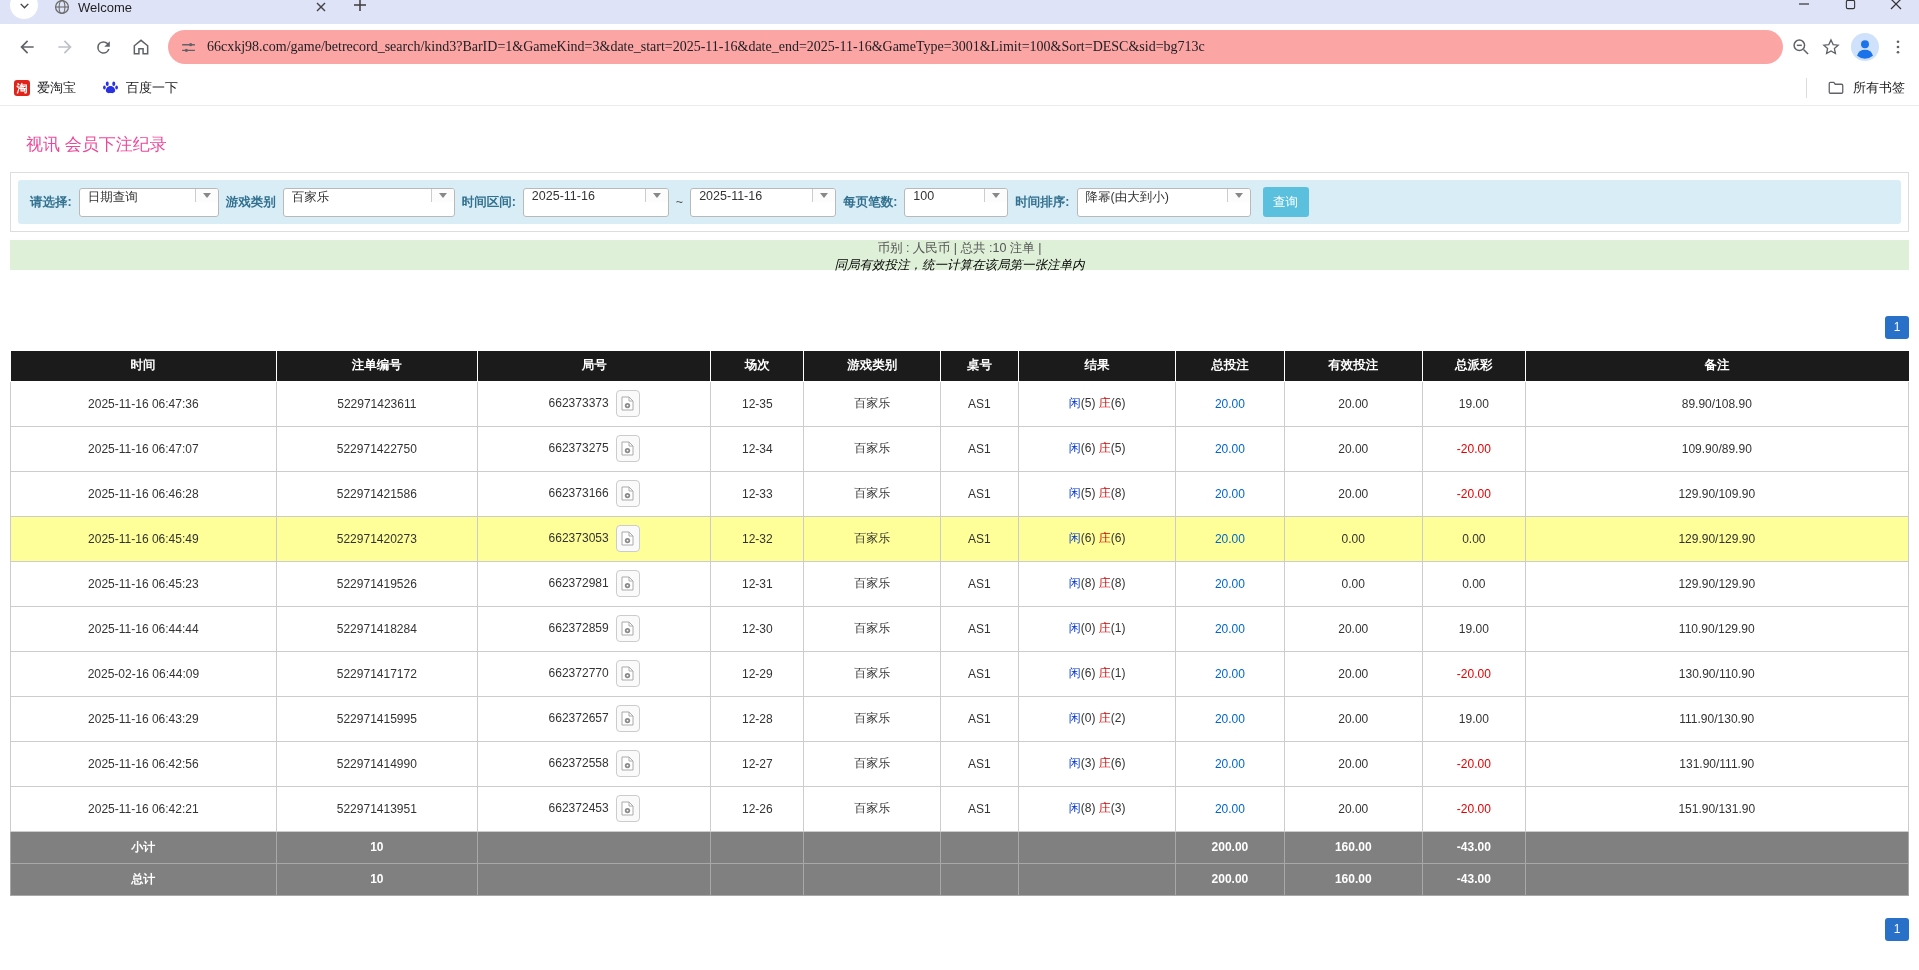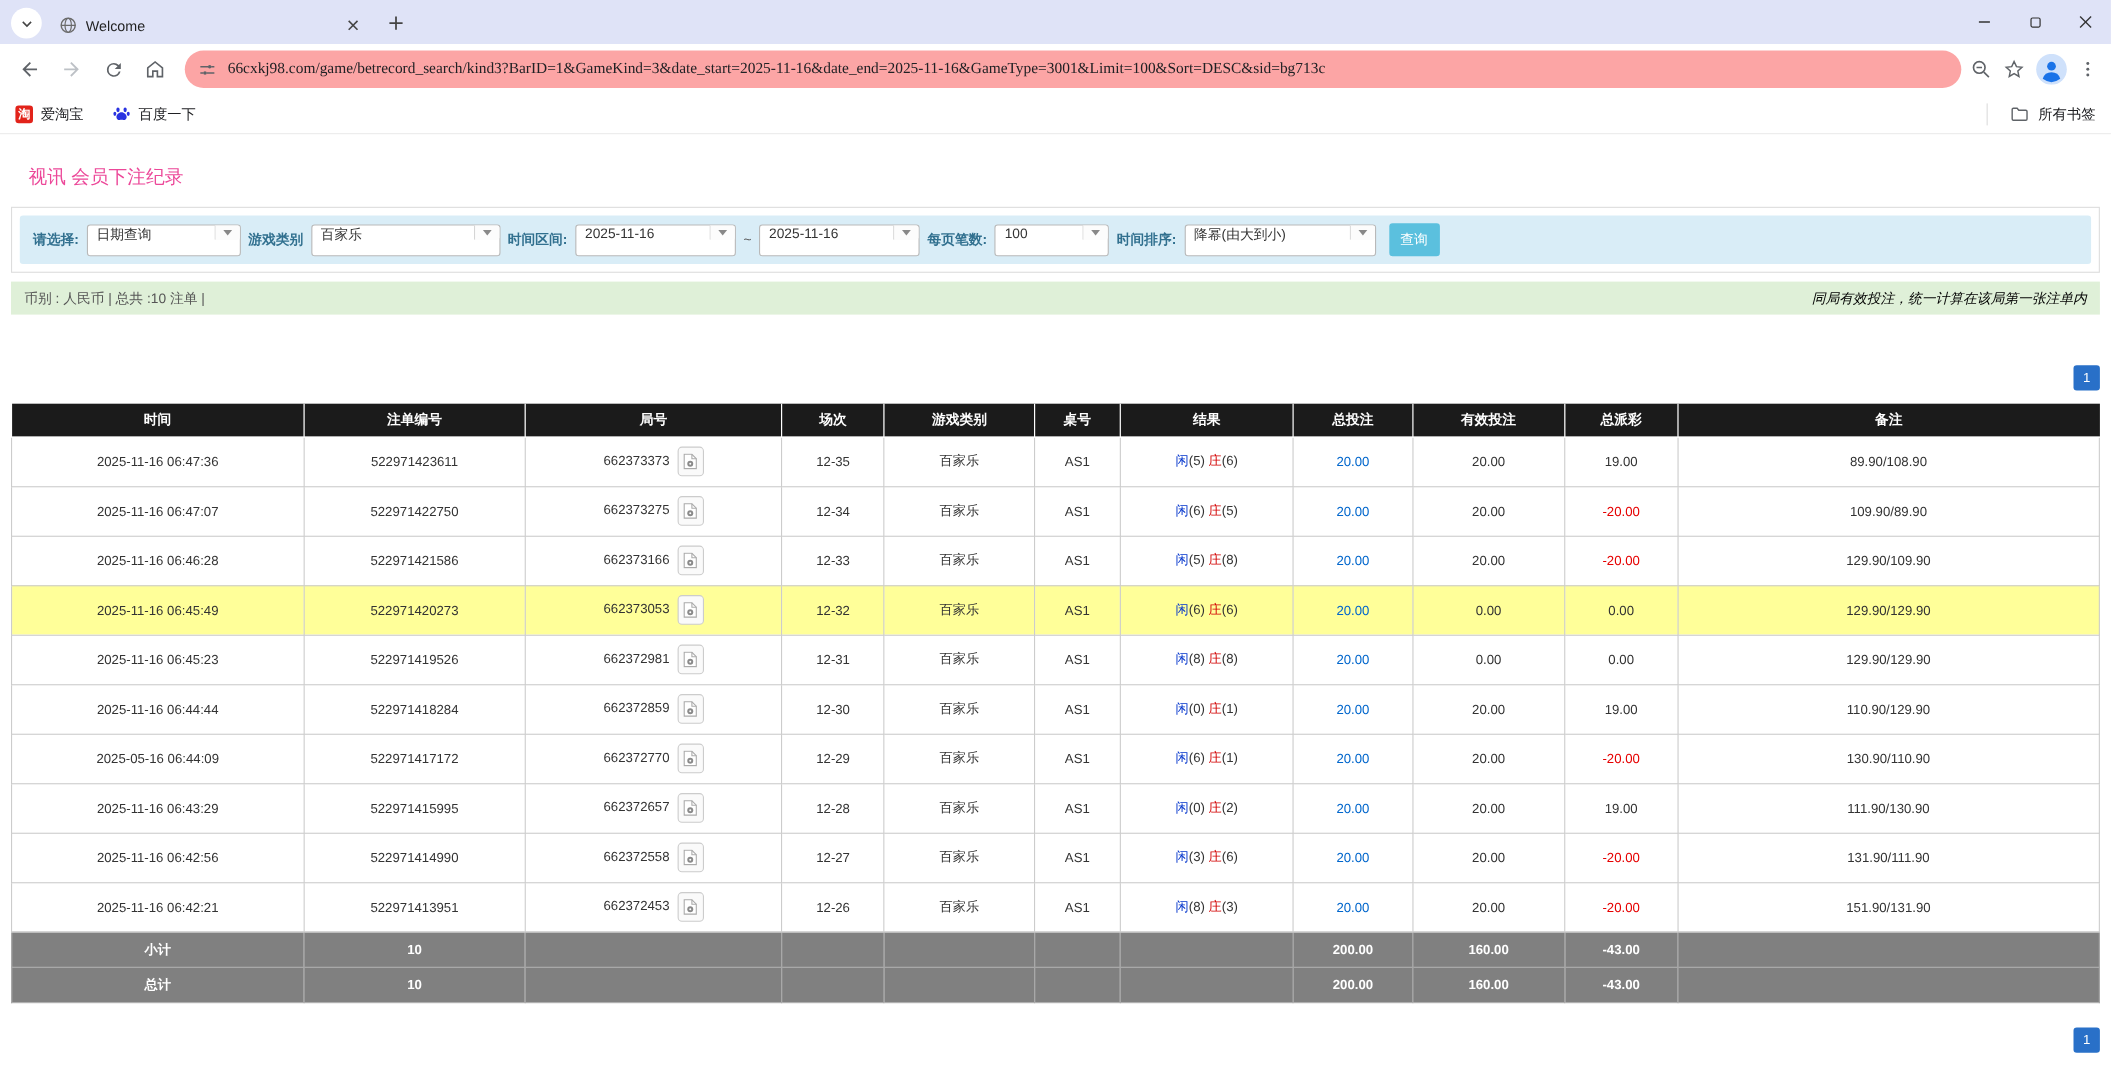--- a/index.html
+++ b/index.html
@@ -1,20 +1,20 @@
 <!DOCTYPE html>
 <html><head>
 <meta charset="utf-8">
 <style>
   * { box-sizing: border-box; margin: 0; padding: 0; }
   html,body { width:1919px; height:970px; overflow:hidden; background:#fff;
     font-family:"Liberation Sans","DejaVu Sans",sans-serif; }
 
   
-  .tabstrip { height:40px; background:#dfe3f7; display:flex; align-items:flex-end; }
+  .tabstrip { height:24px; background:#dfe3f7; display:flex; align-items:flex-end; }
   .tab-search-btn { width:28px; height:28px; margin:0 6px 5px 10px; border-radius:50%;
     background:#fff; display:flex; align-items:center; justify-content:center; }
   .tab { width:296px; height:34px; display:flex; align-items:center; padding:0 10px;
     border-radius:10px 10px 0 0; font-size:13px; color:#1f1f1f; }
   .tab.active { background:#fff; }
   .tab .tab-title { flex:1; margin:0 8px; white-space:nowrap; overflow:hidden; }
   .tab-close { width:18px; height:18px; border-radius:50%; display:flex; align-items:center; justify-content:center; }
   .new-tab-btn { width:28px; height:28px; margin:0 0 5px 6px; display:flex; align-items:center; justify-content:center; }
   .win-controls { margin-left:auto; display:flex; height:40px; align-items:stretch; }
   .win-btn { width:46px; display:flex; align-items:center; justify-content:center; }
@@ -48,21 +48,21 @@
   .select .val { padding:0 8px; font-size:12.5px; color:#333; display:flex; align-items:center;
     flex:1; white-space:nowrap; overflow:hidden; }
   .select .arrow { width:23px; border-left:1px solid #ccc; display:flex; align-items:center;
     justify-content:center; background:#fcfcfc; border-radius:0 2px 2px 0; }
   .tri-down { width:0; height:0; border:4px solid transparent; border-top:5px solid #888; margin-top:4px; }
   .w-mode{width:140px}.w-game{width:172px}.w-date{width:146px}.w-per{width:104px}.w-sort{width:174px}
   .btn-search { background:#5bc0de; color:#fff; border:none; border-radius:3px; height:30px;
     width:46px; font-size:12.5px; margin-left:5px; cursor:pointer; }
 
   .summary-bar { margin-top:8px; background:#dff0d8; height:30px; display:flex;
-    align-items:center; justify-content:space-between; padding:0 12px; font-size:12.5px; color:#555; }
+    align-items:center; justify-content:space-between; padding:0 27px; font-size:12.5px; color:#555;flex-direction:column; }
   .summary-warn { color:#000000;font-style:italic; }
 
   .pager-top { margin-top:46px; text-align:right; }
   .pager-bottom { margin-top:22px; text-align:right; }
   .page-btn { display:inline-block; min-width:24px; height:23px; line-height:23px; background:#2970c8;
     color:#fff; font-size:12px; text-align:center; border-radius:3px; }
 
   table.bet { width:100%; border-collapse:collapse; margin-top:12px; font-size:12px; color:#333; table-layout:fixed; }
   table.bet th { background:#1b1b1b; color:#fff; height:30px; font-size:12.5px; font-weight:bold;
     border-right:1px solid #fff; border-bottom:1px solid #fff; }
@@ -418,21 +418,21 @@
           <td>12-30</td>
           <td>百家乐</td>
           <td>AS1</td>
           <td><span class="rp">闲</span>(0) <span class="rb">庄</span>(1)</td>
           <td><span class="blue">20.00</span></td>
           <td>20.00</td>
           <td>19.00</td>
           <td>110.90/129.90</td>
         </tr>
         <tr>
-          <td>2025-05-16 06:44:09</td>
+          <td>2025-02-16 06:44:09</td>
           <td>522971417172</td>
           <td>662372770<span class="vbtn">
               <svg width="13" height="15" viewBox="0 0 13 15">
                 <path d="M1 1h7l4 4v9H1z" fill="#fff" stroke="#aaa"></path>
                 <path d="M8 1v4h4" fill="none" stroke="#aaa"></path>
                 <circle cx="6.5" cy="9.6" r="2.7" fill="#8a8a8a"></circle>
                 <circle cx="6.5" cy="9.6" r="0.9" fill="#fff"></circle>
               </svg>
             </span></td>
           <td>12-29</td>

